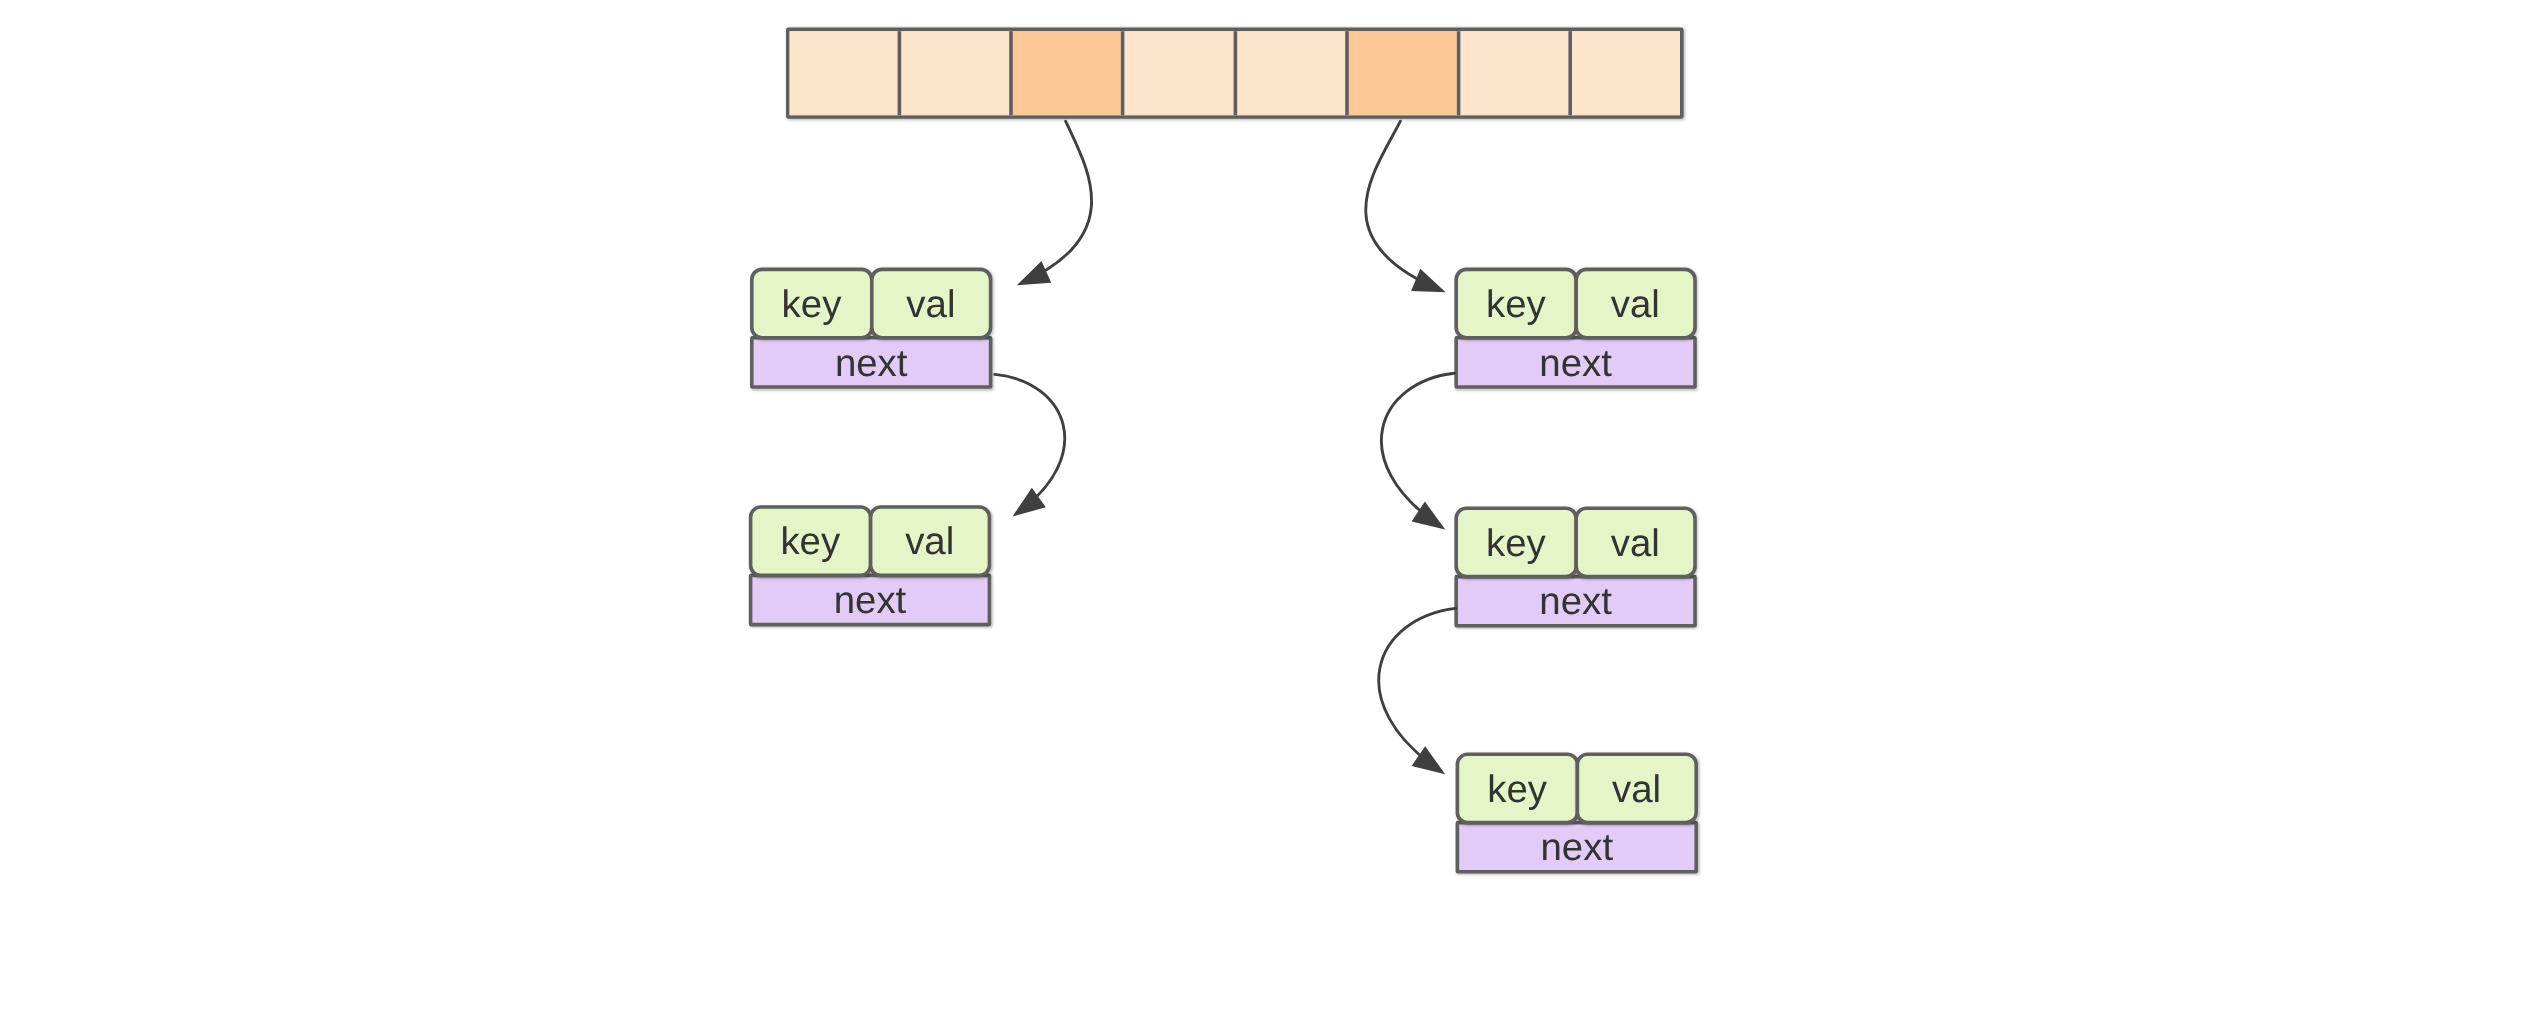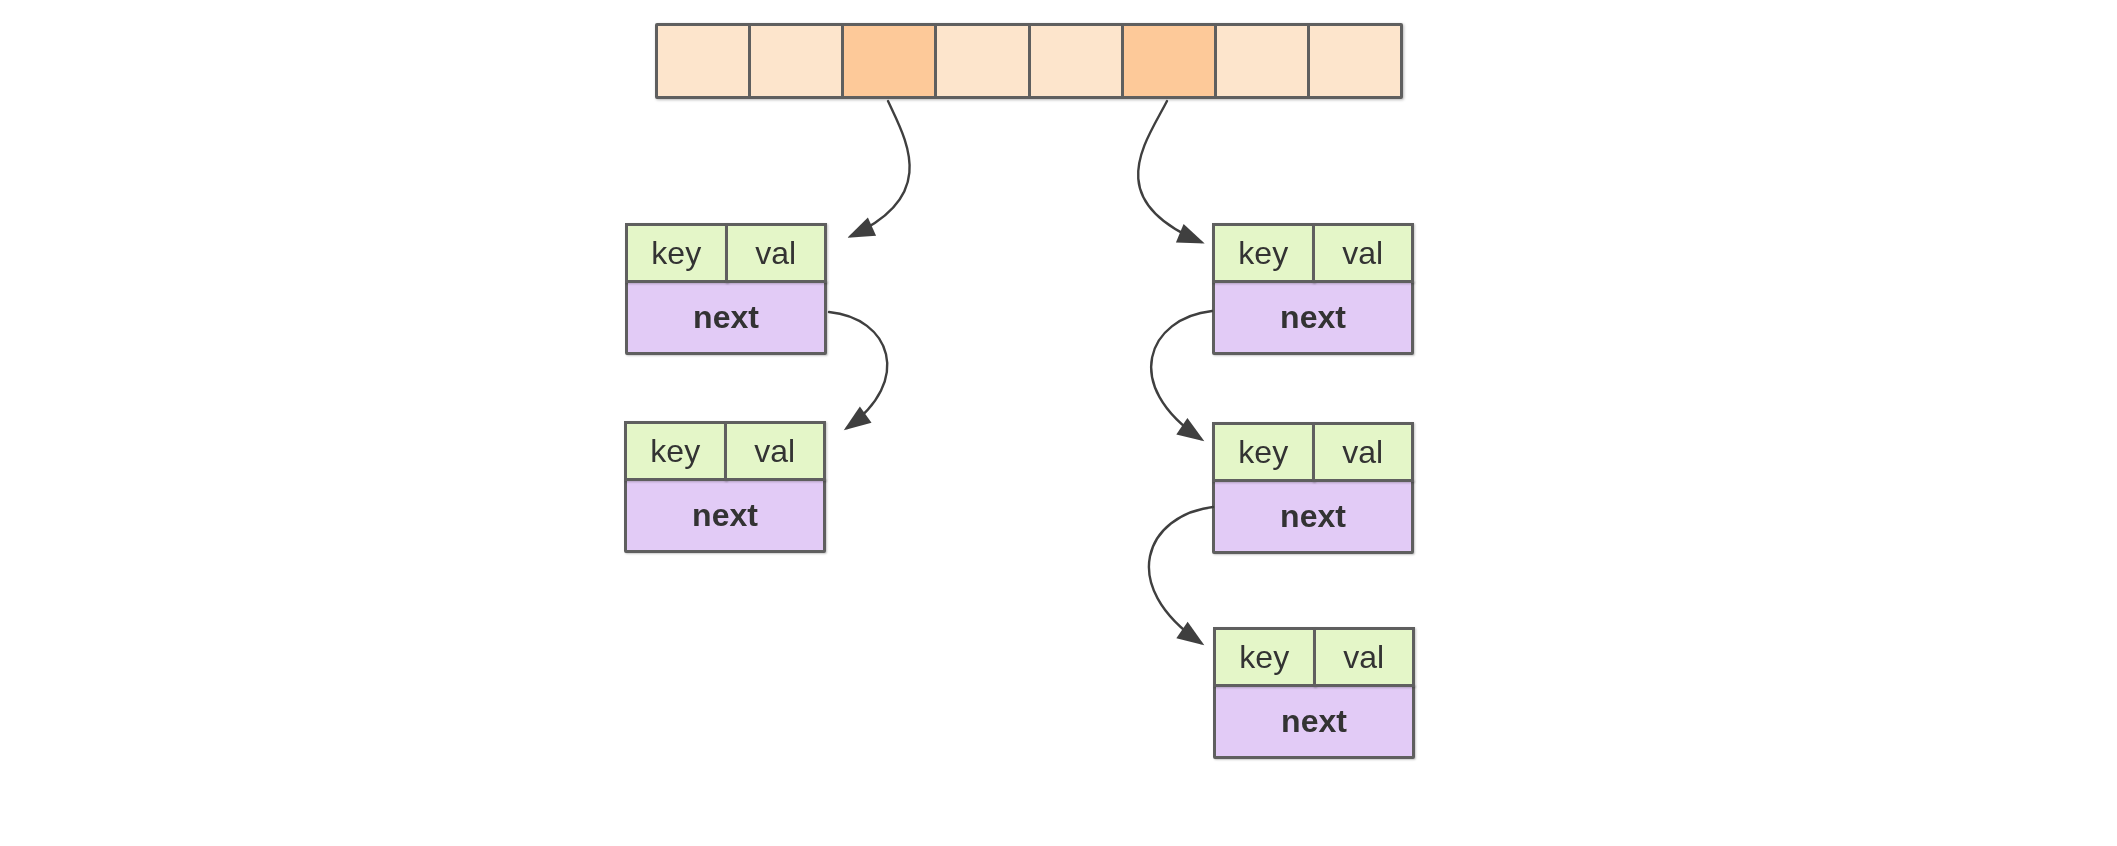--- a/index.html
+++ b/index.html
@@ -45,40 +45,39 @@
     color: var(--text, #333333);
   }
   .hnode .row-top {
     display: flex;
     height: 60px;
   }
   .hnode .kcell, .hnode .vcell {
     flex: 1 1 0;
     background: var(--node-key-val, #e4f6c8);
     border: 3px solid var(--border, #5f5f5f);
-    border-radius: 0;
+    border-radius: 10px;
     display: flex;
     align-items: center;
     justify-content: center;
     box-shadow: 1px 1px 2px rgba(0,0,0,0.22);
     box-sizing: border-box;
   }
   .hnode .vcell { margin-left: -3px; text-align: center; }
   .hnode .ncell {
-    height: 75px;
+    height: 44px;
     margin-top: -3px;
     background: var(--node-next, #e2cbf6);
     border: 3px solid var(--border, #5f5f5f);
     border-radius: 2px;
     display: flex;
     align-items: center;
     justify-content: center;
     box-shadow: 1px 1px 2px rgba(0,0,0,0.22);
     box-sizing: border-box;
-    font-weight: bold;
   }
 
   #node-l1 { left: 625px;  top: 223px; }
   #node-l2 { left: 624px;  top: 421px; }
   #node-r1 { left: 1212px; top: 223px; }
   #node-r2 { left: 1212px; top: 422px; }
   #node-r3 { left: 1213px; top: 627px; }
 
   
   svg.arrows {

